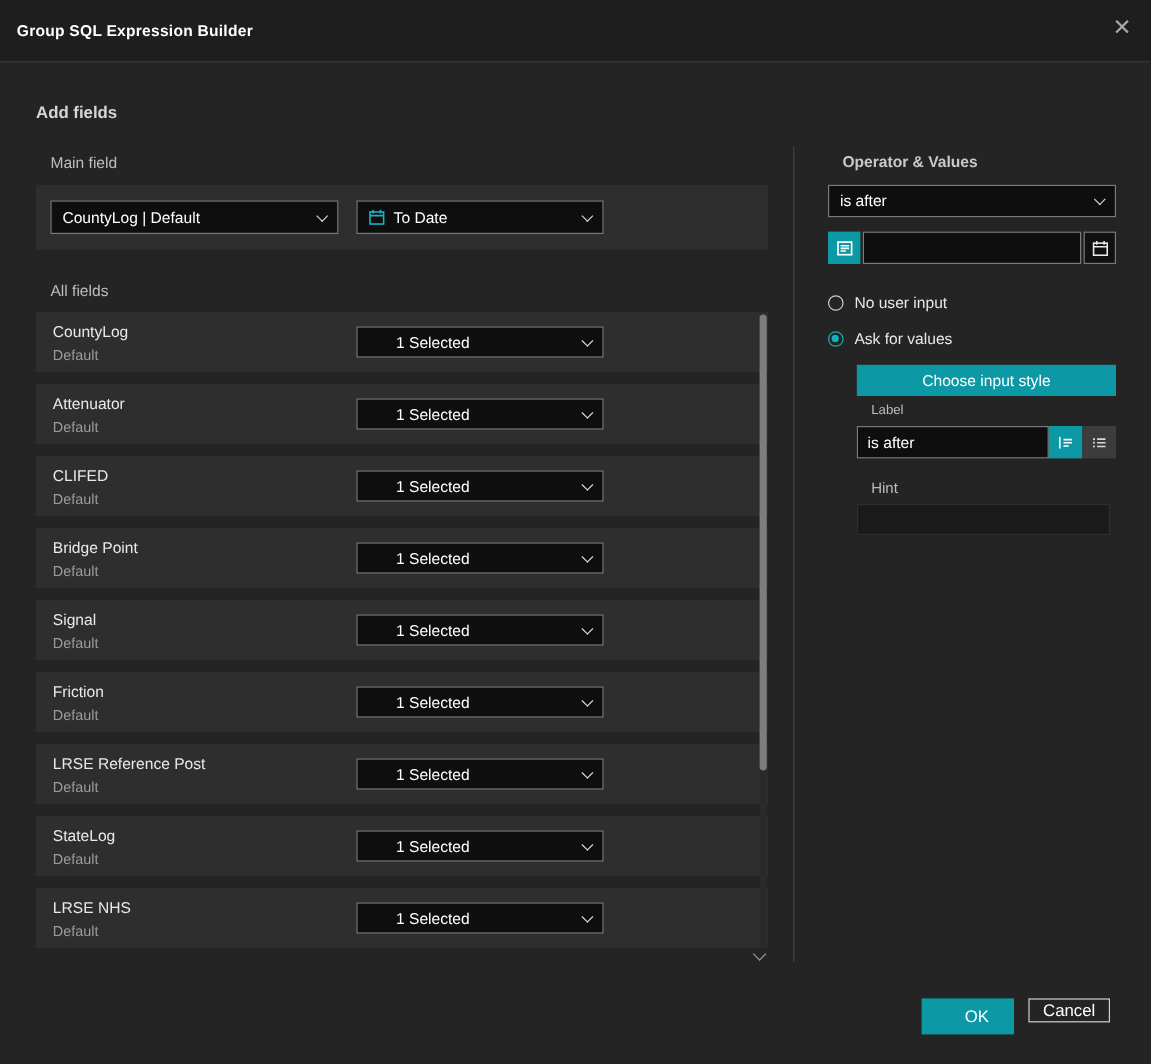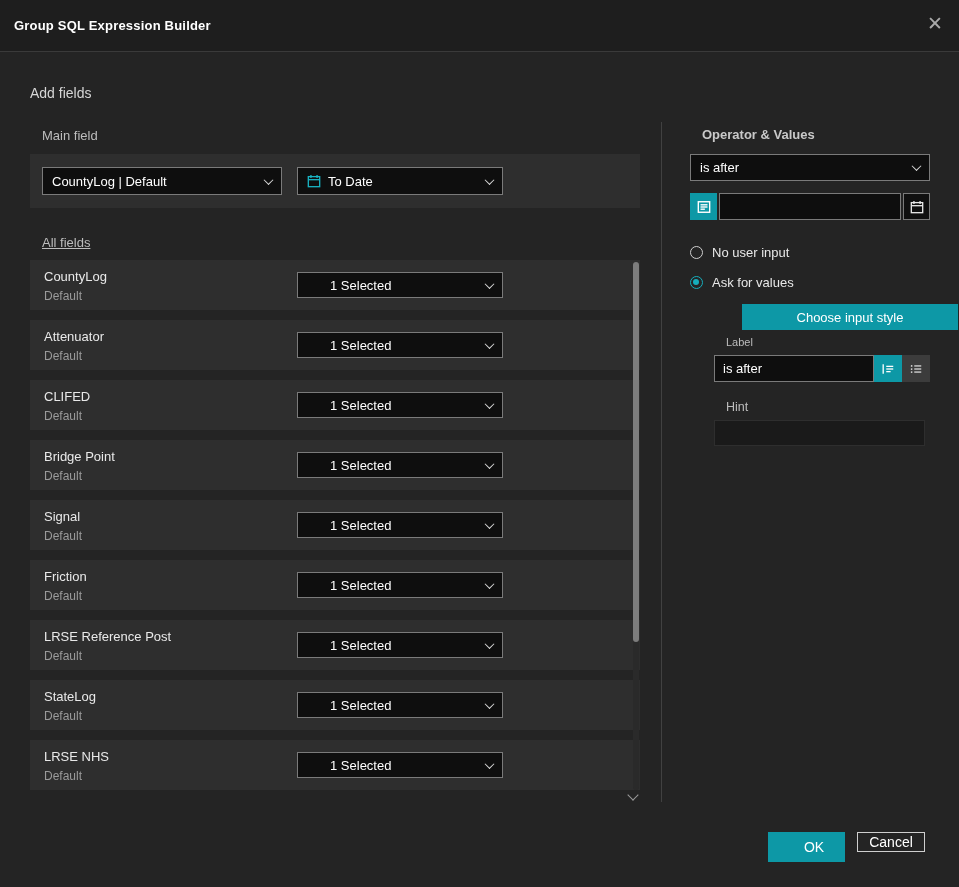--- a/index.html
+++ b/index.html
@@ -16,24 +16,24 @@
   }
   .dlg-title{
     position:absolute;left:14px;top:0;line-height:52px;margin:0;
     font-size:13px;font-weight:bold;color:#ffffff;letter-spacing:.2px;
   }
   .close-x{
     position:absolute;right:16px;top:14px;font-size:19px;color:#a9a9a9;
     cursor:pointer;line-height:1;
   }
   
-  .h-add-fields{position:absolute;left:30px;top:85px;font-size:14px;font-weight:normal;color:#d6d6d6;}
+  .h-add-fields{position:absolute;left:30px;top:85px;font-size:14px;font-weight:bold;color:#d6d6d6;}
   .lbl{font-size:13px;color:#bdbdbd;margin-left:12px;}
   .lbl-main-field{position:absolute;left:30px;top:128px;}
-  .lbl-all-fields{position:absolute;left:30px;top:235px;text-decoration:underline;}
+  .lbl-all-fields{position:absolute;left:30px;top:235px;}
   .lbl-op-values{position:absolute;left:690px;top:127px;font-weight:bold;color:#c9c9c9;}
   .lbl-label{position:absolute;left:714px;top:336px;font-size:11px;}
   .lbl-hint{position:absolute;left:714px;top:400px;font-size:12.5px;}
   
   .main-panel{position:absolute;left:30px;top:154px;width:610px;height:54px;background:#2e2e2e;}
   .fields-list{position:absolute;left:30px;top:260px;width:610px;}
   .field-row{position:relative;width:610px;height:50px;background:#2e2e2e;margin-bottom:10px;}
   .field-name{position:absolute;left:14px;top:9px;font-size:13px;color:#e9e9e9;}
   .field-sub{position:absolute;left:14px;top:29px;font-size:12px;color:#9b9b9b;}
   
@@ -85,21 +85,21 @@
   .radio{
     width:13px;height:13px;border-radius:50%;border:1.5px solid #cfcfcf;
     box-sizing:border-box;position:relative;flex:0 0 auto;background:transparent;
   }
   .radio.checked{border-color:#16aebc;}
   .radio.checked::after{
     content:"";position:absolute;left:2px;top:2px;width:6px;height:6px;border-radius:50%;background:#16aebc;
   }
   .radio-label{font-size:13px;color:#e8e8e8;}
   .choose-btn{
-    position:absolute;left:742px;top:304px;width:216px;height:26px;border:none;
+    position:absolute;left:714px;top:304px;width:216px;height:26px;border:none;
     background:#0d98a6;color:#fff;font-size:13px;font-family:inherit;cursor:pointer;
   }
   .style-btn{position:absolute;top:355px;width:28px;height:27px;box-sizing:border-box;display:flex;align-items:center;justify-content:center;cursor:pointer;}
   .style-btn.active{left:874px;background:#0d98a6;color:#fff;}
   .style-btn.alt{left:902px;background:#3c3c3c;color:#d8d8d8;}
   
   .ok-btn{
     position:absolute;left:768px;top:832px;width:77px;height:30px;border:none;
     background:#0d98a6;color:#fff;font-size:14px;font-family:inherit;cursor:pointer;padding-left:21px;
   }

